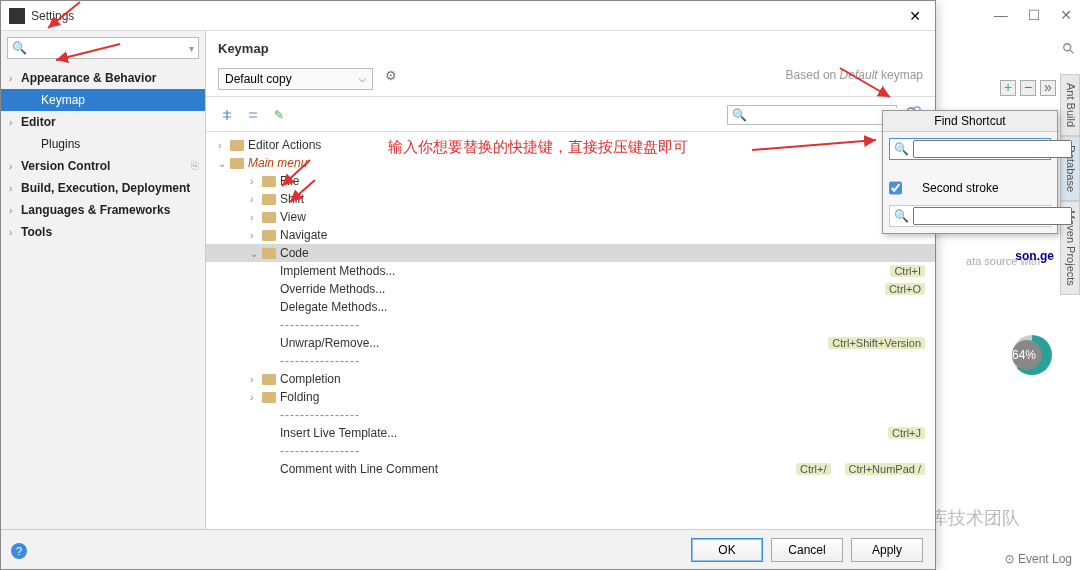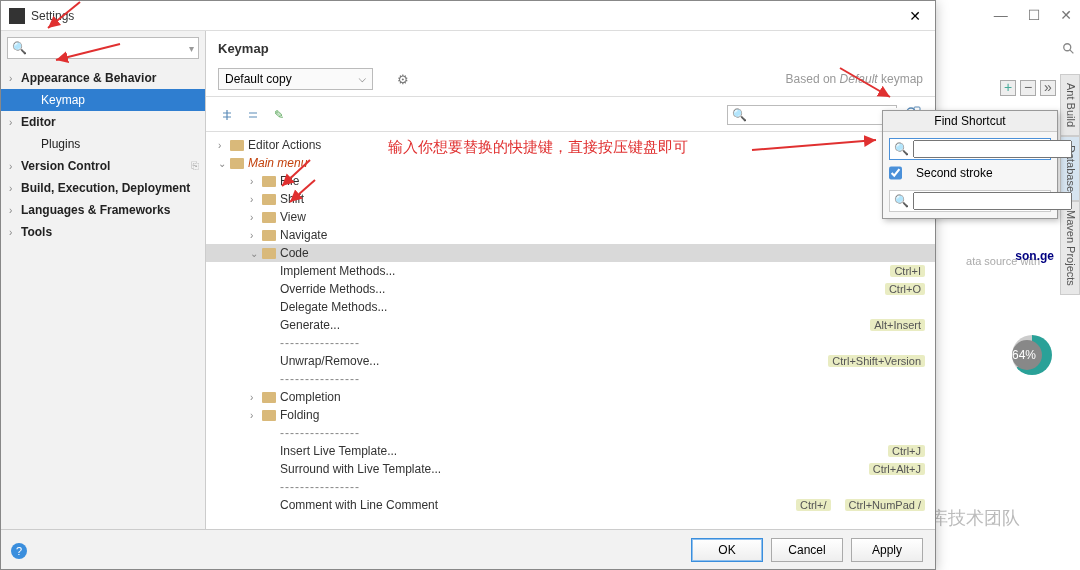--- a/index.html
+++ b/index.html
@@ -41,21 +41,21 @@
 .sb-cat.selected { background: #2f7ed0; color: #fff; }
 .sb-cat.selected .label { font-weight: bold; }
 .sb-cat.child { padding-left: 28px; }
 .sb-cat .label { font-weight: bold; }
 .sb-cat.child .label { font-weight: normal; }
 .sb-cat .ws { margin-left: auto; margin-right: 6px; color: #aaa; font-size: 10px; }
 
 .main { flex: 1; display: flex; flex-direction: column; background: #fff; }
 .main-head { padding: 10px 12px 6px; }
 .main-head h3 { font-size: 13px; font-weight: bold; color: #333; }
-.scheme-row { display: flex; align-items: center; padding: 6px 12px 6px; gap: 24px; }
+.scheme-row { display: flex; align-items: flex-start; padding: 6px 12px 6px; gap: 12px; }
 .scheme-sel { width: 155px; height: 22px; border: 1px solid #bbb; display: flex; align-items: center; padding: 0 6px; justify-content: space-between; background: #fafafa; }
 .scheme-sel .chev { color: #777; font-size: 10px; }
 .gear { color: #777; font-size: 13px; }
 .based { margin-left: auto; color: #999; font-size: 11px; }
 .based em { font-style: italic; }
 .divider { height: 1px; background: #ddd; margin: 0 0 4px; }
 
 .toolbar { display: flex; align-items: center; padding: 4px 12px 6px; gap: 8px; border-bottom: 1px solid #ddd; }
 .tb-btn { width: 18px; height: 18px; display: flex; align-items: center; justify-content: center; color: #5b8bb8; cursor: pointer; }
 .tb-spacer { flex: 1; }
@@ -80,21 +80,21 @@
 .buttons { border-top: 1px solid #ccc; height: 40px; display: flex; align-items: center; justify-content: flex-end; gap: 8px; padding-right: 12px; background: #f2f2f2; }
 .buttons .btn { min-width: 72px; height: 24px; border: 1px solid #aaa; background: linear-gradient(#fff,#eee); cursor: pointer; display: flex; align-items: center; justify-content: center; }
 .buttons .btn.primary { border-color: #3a8edd; box-shadow: 0 0 0 1px #8fc0ee inset; }
 .help { position: absolute; left: 10px; bottom: 10px; width: 16px; height: 16px; border-radius: 50%; background: #3a8edd; color: #fff; font-size: 11px; display: flex; align-items: center; justify-content: center; }
 
 .popup { position: absolute; top: 110px; left: 882px; width: 176px; background: #f6f6f6; border: 1px solid #999; box-shadow: 2px 2px 6px rgba(0,0,0,.25); z-index: 100; }
 .popup .ptitle { text-align: center; padding: 3px 0; border-bottom: 1px solid #ccc; background: #eee; }
 .popup .prow { padding: 6px; }
 .popup .pinput { width: 100%; height: 22px; border: 1px solid #4a90d9; background: #fff; display: flex; align-items: center; padding: 0 4px; }
 .popup .pinput .mag { color: #999; margin-right: 4px; }
-.popup .pcheck { display: flex; gap: 14px; padding: 0 6px 4px; }
+.popup .pcheck { display: flex; gap: 20px; padding: 0 6px 4px; margin-top: 15px; }
 .popup .pcheck input { accent-color: #4a90d9; }
 .popup .pinput.disabled { border-color: #ccc; }
 
 .annot { position: absolute; color: #e03030; font-size: 15px; z-index: 200; pointer-events: none; }
 .arrow-svg { position: absolute; z-index: 199; pointer-events: none; }
 </style>
 </head>
 <body>
 
 <div class="ide-bg">
@@ -118,20 +118,23 @@
     <div class="ide-tab">Ant Build</div>
     <div class="ide-tab" style="background:#d6e4f0;">Database</div>
     <div class="ide-tab">Maven Projects</div>
   </div>
   <div class="ide-hint">ata source with</div>
   <div class="ide-code"><span class="k">son.ge</span></div>
   <div class="ide-gauge">
       <span>64%</span>
     </div>
   <div class="ide-watermark">搜云库技术团队</div>
+  <div class="ide-footer">
+    <span>⊙ <span>Event Log</span></span>
+  </div>
   <div style="position:absolute;bottom:0;right:210px;color:#888;font-size:11px;display:flex;gap:8px;">
     <span>11:23</span>
       <span>CRLF:</span>
       <span>UTF-8:</span>
   </div>
 </div>
 
 <div class="settings">
   <div class="titlebar">
     <span class="icon"></span>
@@ -263,24 +266,20 @@
             <span class="label">Implement Methods...</span>
             <span class="shortcut">Ctrl+I</span>
           </div>
           <div class="node leaf">
             <span class="label">Override Methods...</span>
             <span class="shortcut">Ctrl+O</span>
           </div>
           <div class="node leaf">
             <span class="label">Delegate Methods...</span>
           </div>
-          <div class="node leaf">
-            <span class="label">Generate...</span>
-            <span class="shortcut">Alt+Insert</span>
-          </div>
           <div class="node leaf sep">
             <span class="label">----------------</span>
           </div>
           <div class="node leaf">
             <span class="label">Unwrap/Remove...</span>
             <span class="shortcut">Ctrl+Shift+Version</span>
           </div>
           <div class="node leaf sep">
             <span class="label">----------------</span>
           </div>
@@ -293,24 +292,20 @@
             <span class="arrow">›</span>
             <span class="folder"></span>
             <span class="label">Folding</span>
           </div>
           <div class="node leaf sep">
             <span class="label">----------------</span>
           </div>
           <div class="node leaf">
             <span class="label">Insert Live Template...</span>
             <span class="shortcut">Ctrl+J</span>
-          </div>
-          <div class="node leaf">
-            <span class="label">Surround with Live Template...</span>
-            <span class="shortcut">Ctrl+Alt+J</span>
           </div>
           <div class="node leaf sep">
             <span class="label">----------------</span>
           </div>
           <div class="node leaf">
             <span class="label">Comment with Line Comment</span>
             <span class="shortcut">Ctrl+/</span>
             <span class="shortcut">Ctrl+NumPad /</span>
           </div>
         </div>

